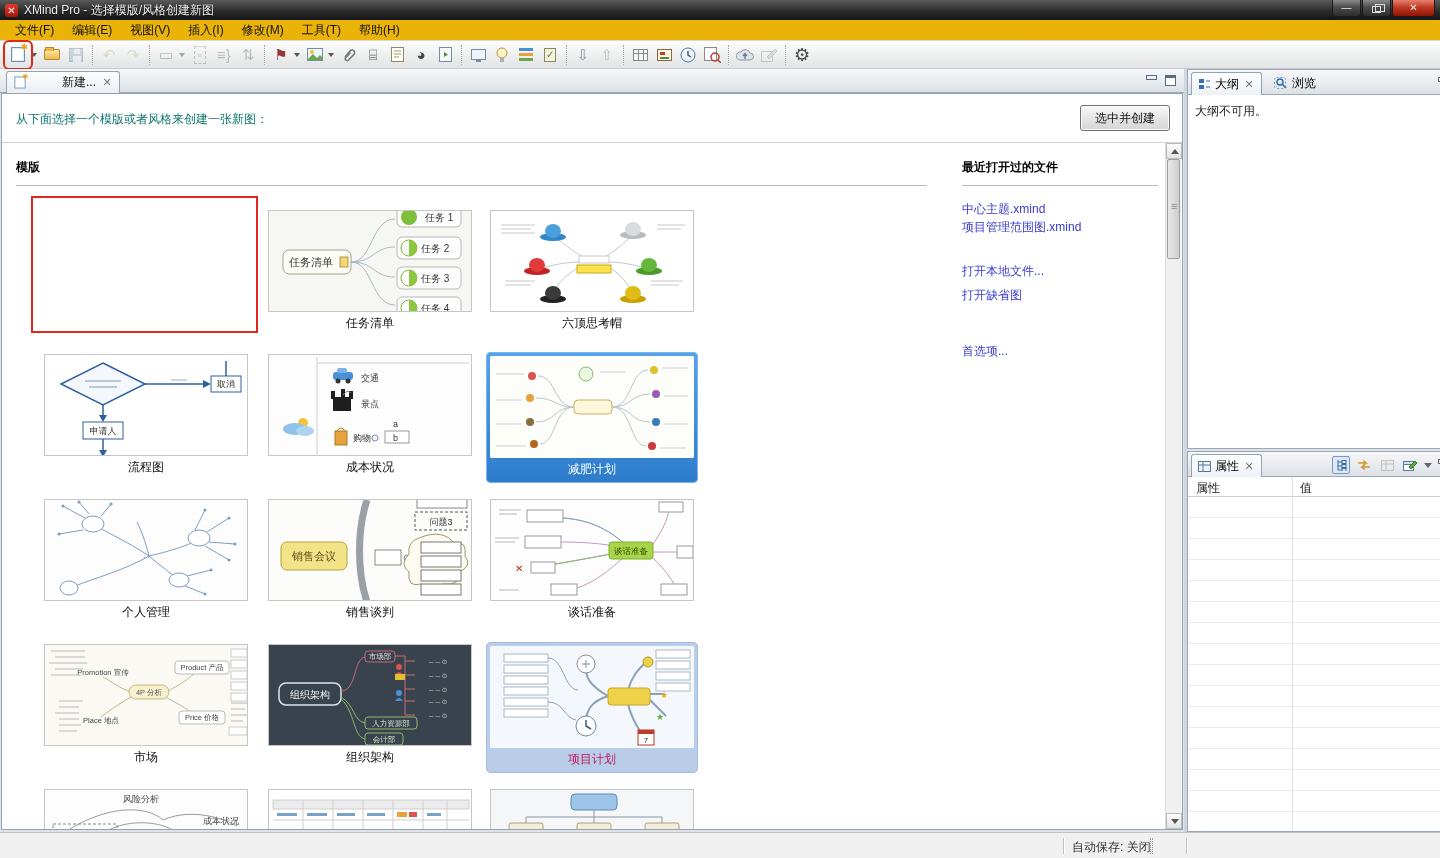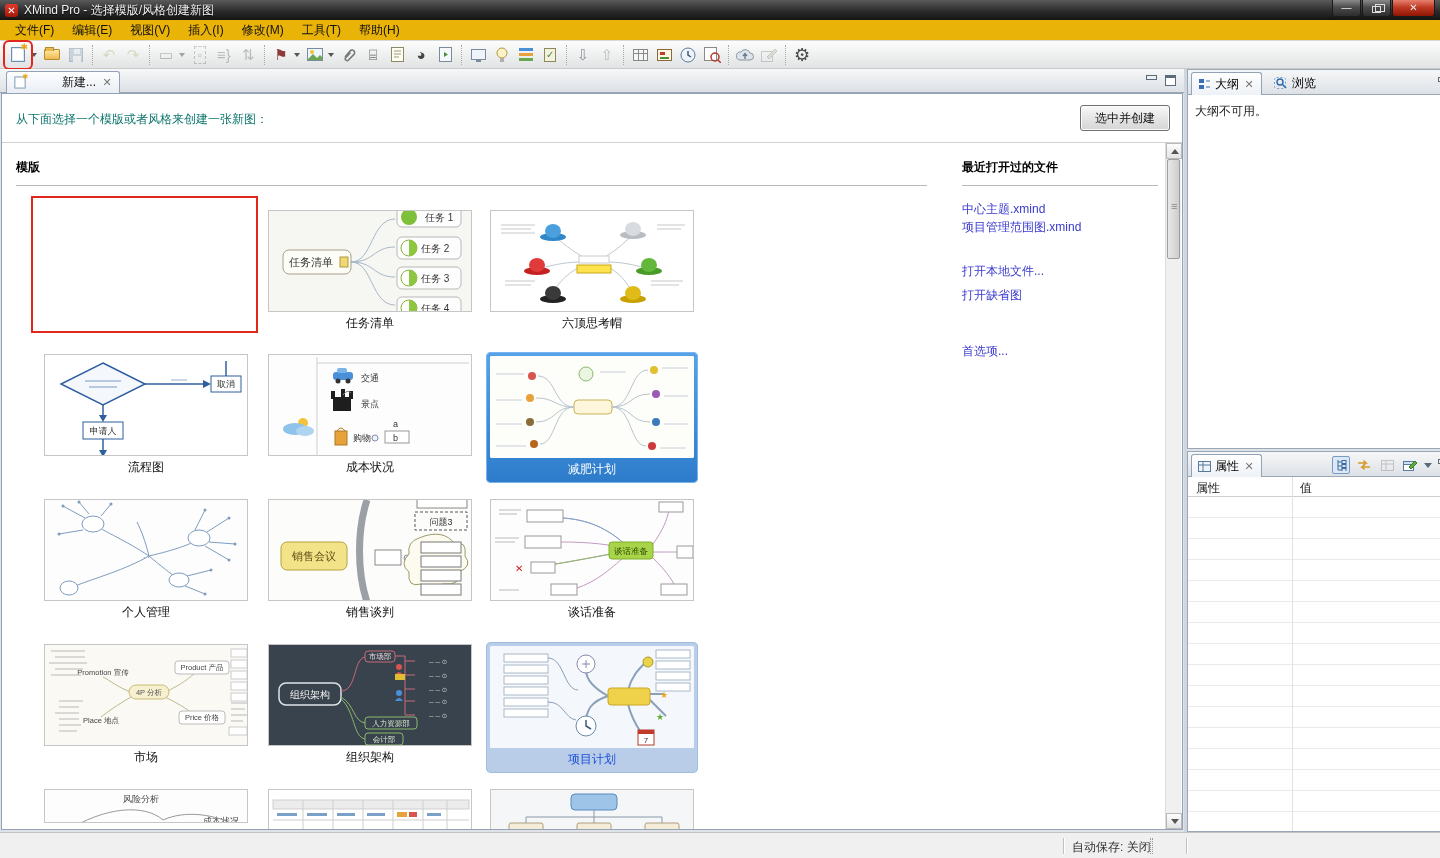--- a/index.html
+++ b/index.html
@@ -86,21 +86,21 @@
   .sec-rule { position:absolute; border-top:1px solid #b9b9b9; }
 
   .tile { position:absolute; width:204px; }
   .thumb { width:204px; height:102px; border:1px solid #c6c6c6; background:#fff; overflow:hidden; }
   .tlabel { margin-top:3px; text-align:center; color:#111; font-size:12px; }
   .sel-wrap { position:absolute; width:212px; height:131px; border-radius:5px;
     background:linear-gradient(#56a2e8,#2d7ccb); box-shadow:inset 0 0 0 1px #77b5ee; }
   .sel-wrap .thumb { position:absolute; left:4px; top:4px; border:none; border-radius:2px; }
   .sel-wrap .tlabel { position:absolute; left:0; top:106px; width:100%; color:#fff; }
   .sel-wrap.light { background:#b9cde9; box-shadow:inset 0 0 0 1px #a3bcde; }
-  .sel-wrap.light .tlabel { color:#1d4ed8; }
+  .sel-wrap.light .tlabel { color:#be185d; }
   .hl-box { position:absolute; border:2px solid #e0271b; }
 
   .recent-link { position:absolute; color:#3a3ace; cursor:pointer;text-align:right; }
 
   
   .vscroll { position:absolute; right:1px; top:49px; width:16px; height:686px; background:#f0f0f0; border-left:1px solid #dcdcdc; }
   .sarrow { position:absolute; left:0; width:16px; height:16px; background:linear-gradient(#fdfdfd,#e3e3e3); border:1px solid #b9b9b9; }
   .sarrow:after { content:""; position:absolute; left:4px; border-left:4px solid transparent; border-right:4px solid transparent; }
   .sarrow.up { top:0; } .sarrow.up:after { top:5px; border-bottom:5px solid #555; }
   .sarrow.down { bottom:0; } .sarrow.down:after { top:5px; border-top:5px solid #555; }
@@ -689,21 +689,21 @@
                   <rect x="148" y="84" width="16" height="15" fill="#fff" stroke="#b03a2a"></rect>
                   <rect x="148" y="84" width="16" height="4" fill="#c23b2a"></rect>
                   <text x="156" y="97" text-anchor="middle" font-size="8" fill="#333">7</text>
                 </g>
             </svg>
           </div>
           <div class="tlabel">项目计划</div>
         </div>
 
         <div class="tile" style="left:42px;top:646px">
-          <div class="thumb" style="height:34px">
+          <div class="thumb" style="height:43px">
             <svg width="204" height="102">
               <rect width="204" height="102" fill="#fdfdfd"></rect>
               <text x="78" y="12" font-size="9" fill="#444">风险分析</text>
               <text x="158" y="34" font-size="9" fill="#444">成本状况</text>
               <path d="M20 42 C 60 16 100 14 118 30 M118 30 C 140 20 170 24 192 36 M60 42 C 80 30 110 30 128 40" stroke="#999" fill="none"></path>
               <rect x="8" y="34" width="64" height="18" fill="none" stroke="#888" stroke-dasharray="3 2"></rect>
             </svg>
           </div>
         </div>
         <div class="tile" style="left:266px;top:646px">

